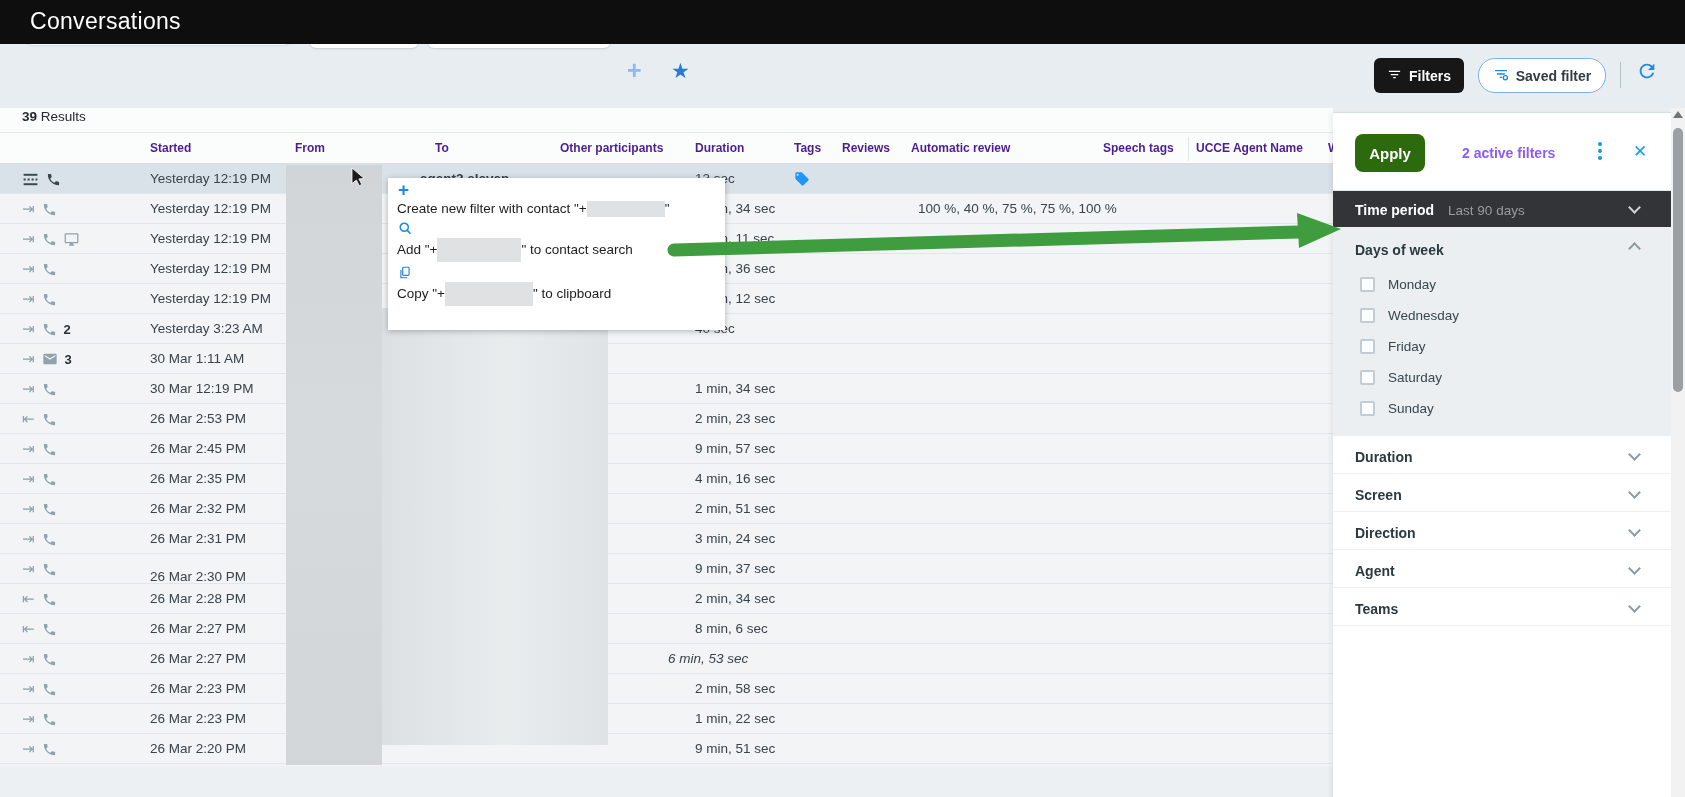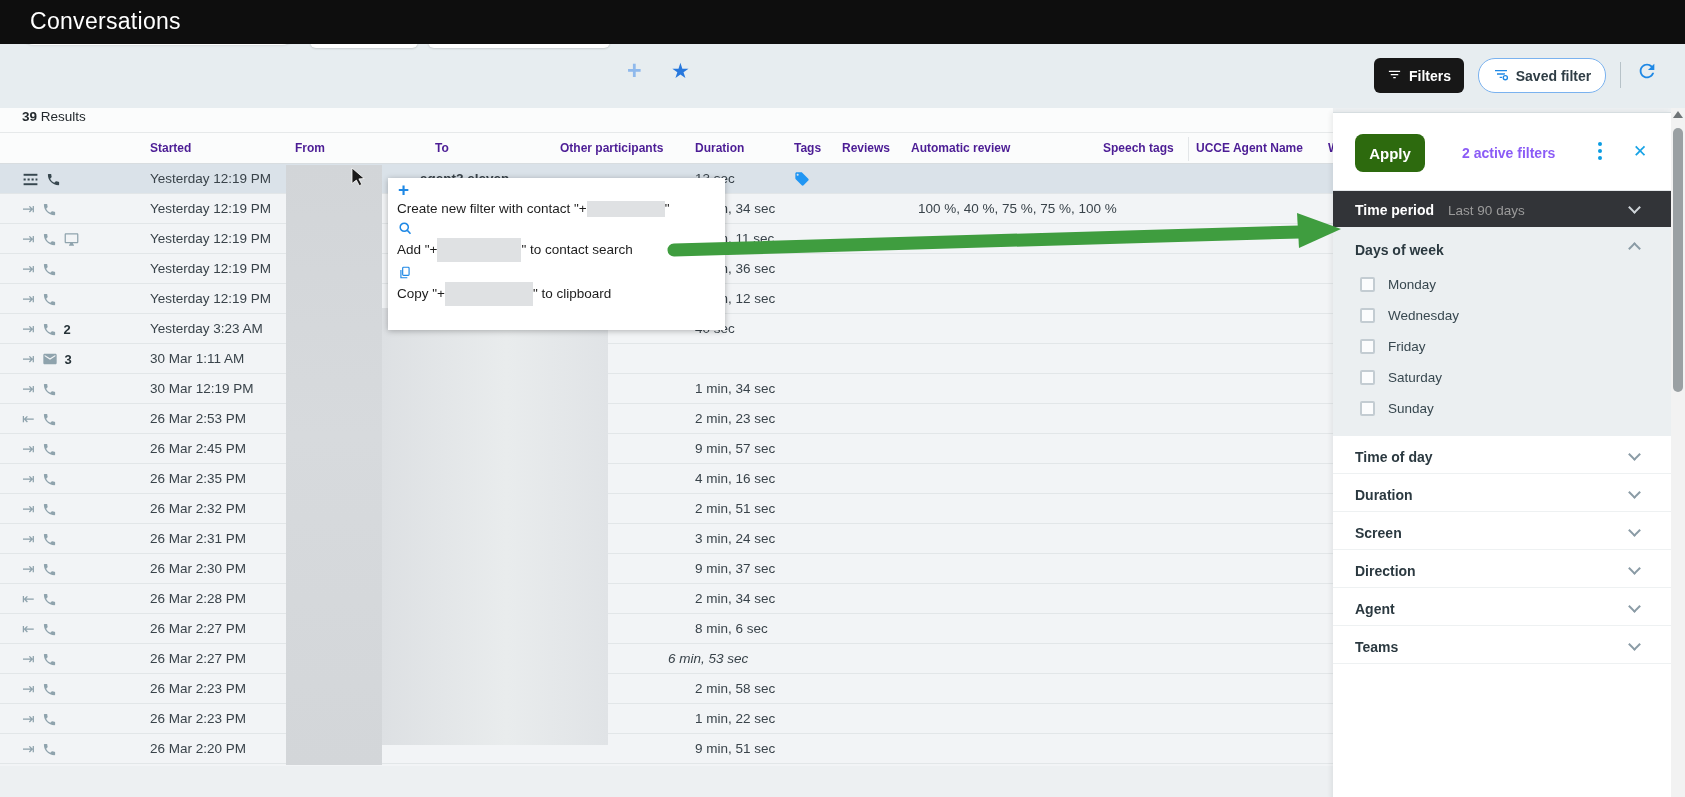--- a/index.html
+++ b/index.html
@@ -338,21 +338,21 @@
     </div>
     <div class="row">
       <div class="icons">
         <span class="dir">⇥</span>
         <span style="display: flex;">
           <svg viewBox="0 0 24 24" width="15" height="15">
             <path d="M6.62 10.79c1.44 2.83 3.76 5.14 6.59 6.59l2.2-2.2c.27-.27.67-.36 1.02-.24 1.12.37 2.33.57 3.57.57.55 0 1 .45 1 1V20c0 .55-.45 1-1 1-9.39 0-17-7.61-17-17 0-.55.45-1 1-1h3.5c.55 0 1 .45 1 1 0 1.25.2 2.45.57 3.57.11.35.03.74-.25 1.02l-2.2 2.2z"></path>
           </svg>
         </span>
       </div>
-      <span class="cell" style="left: 150px;">26 Mar 2:30 PM</span>
+      <span class="cell" style="left: 150px; margin-top: 8px;">26 Mar 2:30 PM</span>
       <span class="cell" style="left: 695px;">9 min, 37 sec</span>
     </div>
     <div class="row">
       <div class="icons">
         <span class="dir">⇤</span>
         <span style="display: flex;">
           <svg viewBox="0 0 24 24" width="15" height="15">
             <path d="M6.62 10.79c1.44 2.83 3.76 5.14 6.59 6.59l2.2-2.2c.27-.27.67-.36 1.02-.24 1.12.37 2.33.57 3.57.57.55 0 1 .45 1 1V20c0 .55-.45 1-1 1-9.39 0-17-7.61-17-17 0-.55.45-1 1-1h3.5c.55 0 1 .45 1 1 0 1.25.2 2.45.57 3.57.11.35.03.74-.25 1.02l-2.2 2.2z"></path>
           </svg>
         </span>
@@ -483,21 +483,20 @@
           <span class="day-box"></span>
           <span class="day-lab">Saturday</span>
         </div>
         <div class="day-row">
           <span class="day-box"></span>
           <span class="day-lab">Sunday</span>
         </div>
       </div>
   </div>
   <div id="plain-sections">
-      <div class="p-row sec-plain"><span class="p-label">Time of day</span><span class="chev down"></span></div>
       <div class="p-row sec-plain"><span class="p-label">Duration</span><span class="chev down"></span></div>
       <div class="p-row sec-plain"><span class="p-label">Screen</span><span class="chev down"></span></div>
       <div class="p-row sec-plain"><span class="p-label">Direction</span><span class="chev down"></span></div>
       <div class="p-row sec-plain"><span class="p-label">Agent</span><span class="chev down"></span></div>
       <div class="p-row sec-plain"><span class="p-label">Teams</span><span class="chev down"></span></div>
     </div>
 </div>
 
 <div class="sb-track">
   <div class="sb-up"></div>

